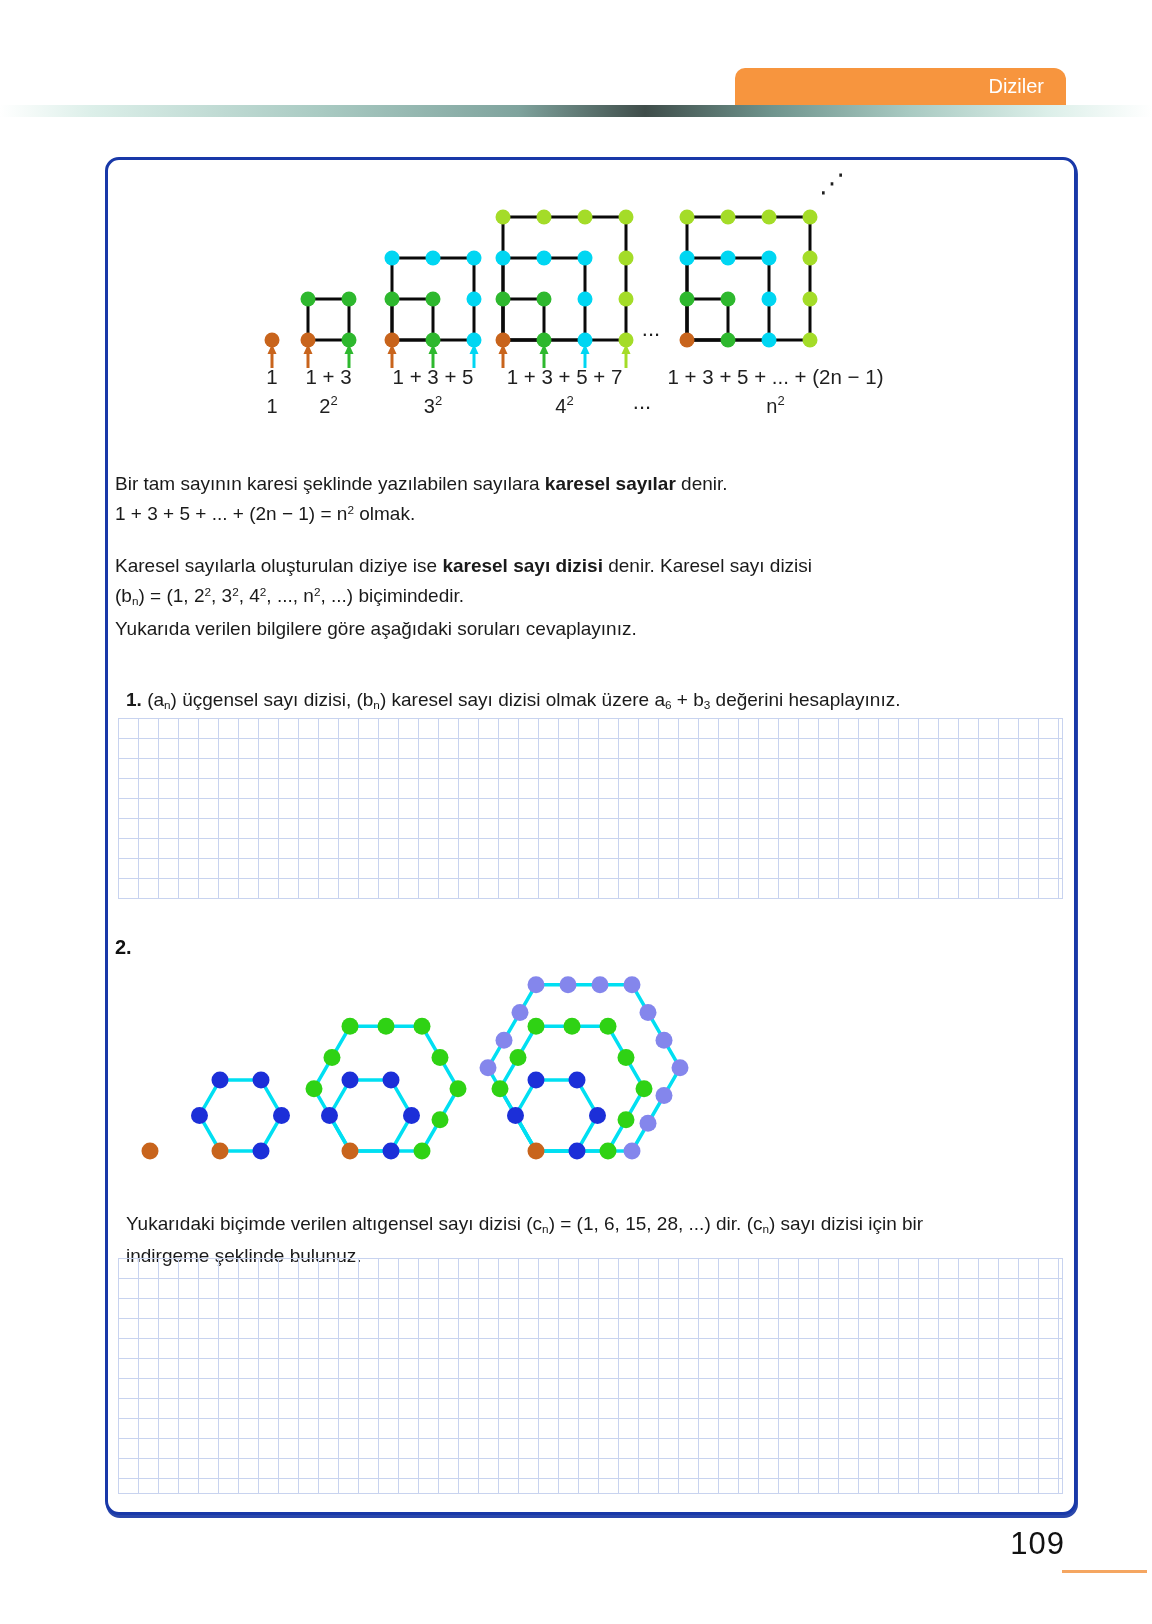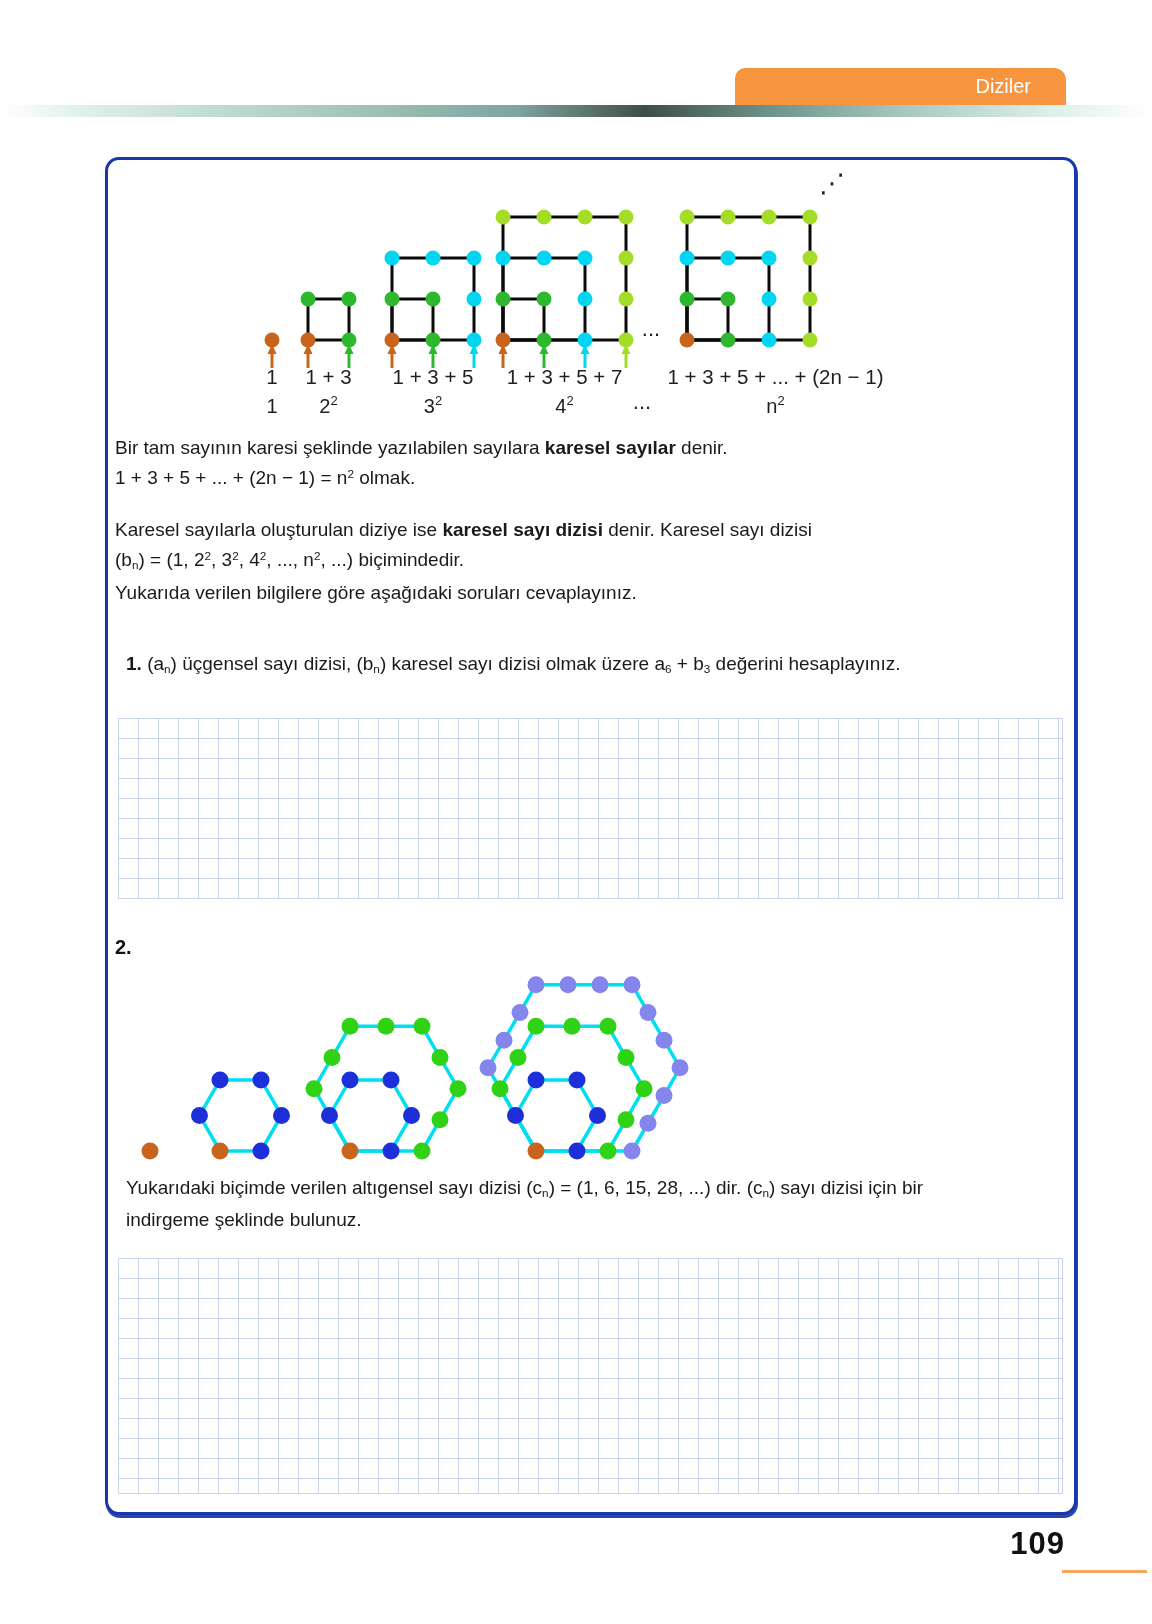--- a/index.html
+++ b/index.html
@@ -4,48 +4,48 @@
 <style>
   html,body{margin:0;padding:0;}
   body{
     width:1152px;height:1624px;position:relative;background:#ffffff;
     font-family:"Liberation Sans",sans-serif;color:#1a1a1a;overflow:hidden;
   }
   .abs{position:absolute;}
   .chapter-badge{
     left:735px;top:68px;width:331px;height:37px;line-height:37px;
     background:#f7953e;color:#ffffff;font-size:20px;text-align:right;
-    padding-right:35px;box-sizing:border-box;border-radius:10px 12px 0 0;
+    padding-right:22px;box-sizing:border-box;border-radius:10px 12px 0 0;
   }
   .header-bar{
     left:0;top:105px;width:1152px;height:12px;
     background:linear-gradient(90deg,#ffffff 0%,#dcEFe9 8%,#a9cac2 28%,#7fa39d 45%,#3f4d4a 56%,#6f948d 67%,#a9cac2 79%,#dcefe9 91%,#ffffff 100%);
   }
   .content-box{
     left:105px;top:157px;width:966px;height:1352px;
     border:3px solid #1838a8;border-radius:14px;background:#ffffff;
     box-shadow:1px 3px 0 0 #2a47ab;
   }
-  .para{position:absolute;font-size:19px;line-height:30px;color:#1a1a1a;}
+  .para{position:absolute;font-size:19px;line-height:30px;color:#1a1a1a;margin-top:36px;}
   .para b{font-weight:bold;}
   .sup{font-size:62%;position:relative;top:-0.5em;}
   .sub{font-size:62%;position:relative;top:0.28em;}
   .q-number{position:absolute;font-size:20px;font-weight:bold;color:#111;}
   .worksheet-grid{
     position:absolute;
     background-image:
       linear-gradient(to right,#c8d3ef 1px,transparent 1px),
       linear-gradient(to bottom,#c8d3ef 1px,transparent 1px);
     background-size:20px 20px;
     border-right:1px solid #c8d3ef;border-bottom:1px solid #c8d3ef;
   }
   svg{position:absolute;overflow:visible;}
   .page-number{
     left:955px;top:1526px;width:110px;text-align:right;
-    font-size:31px;color:#111;font-weight:700;letter-spacing:1px;
+    font-size:31px;color:#111;font-weight:400;letter-spacing:1px;
   }
   .page-underline{left:1062px;top:1570px;width:85px;height:3px;background:#f5a661;}
 </style>
 </head>
 <body>
 
 <div class="abs header-bar"></div>
 <div class="abs chapter-badge">
   <span>Diziler</span>
 </div>

